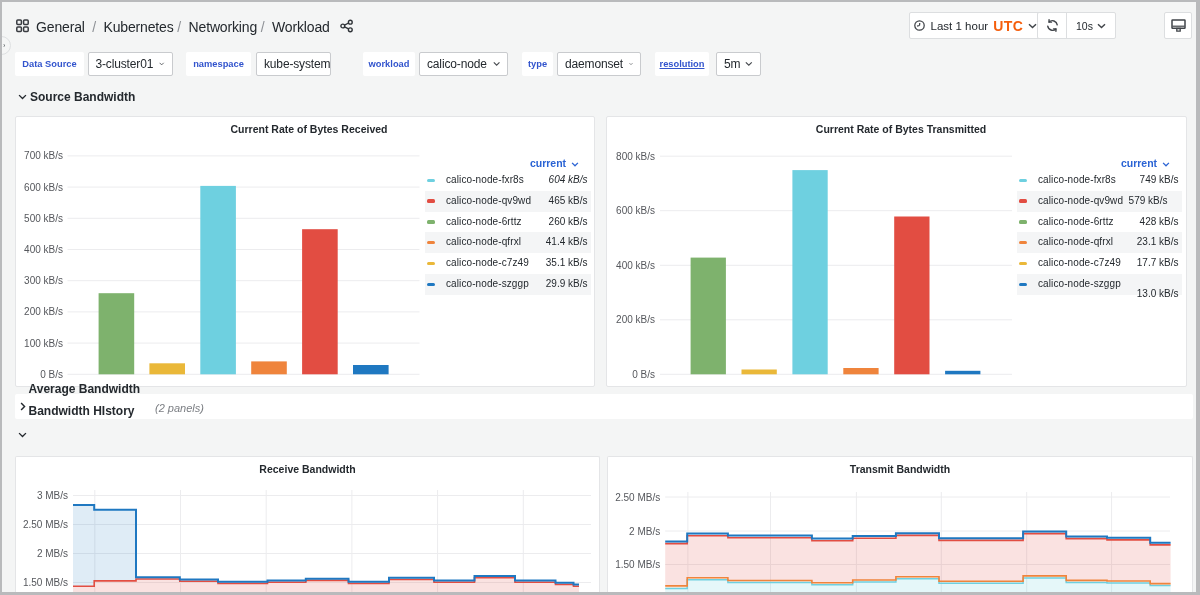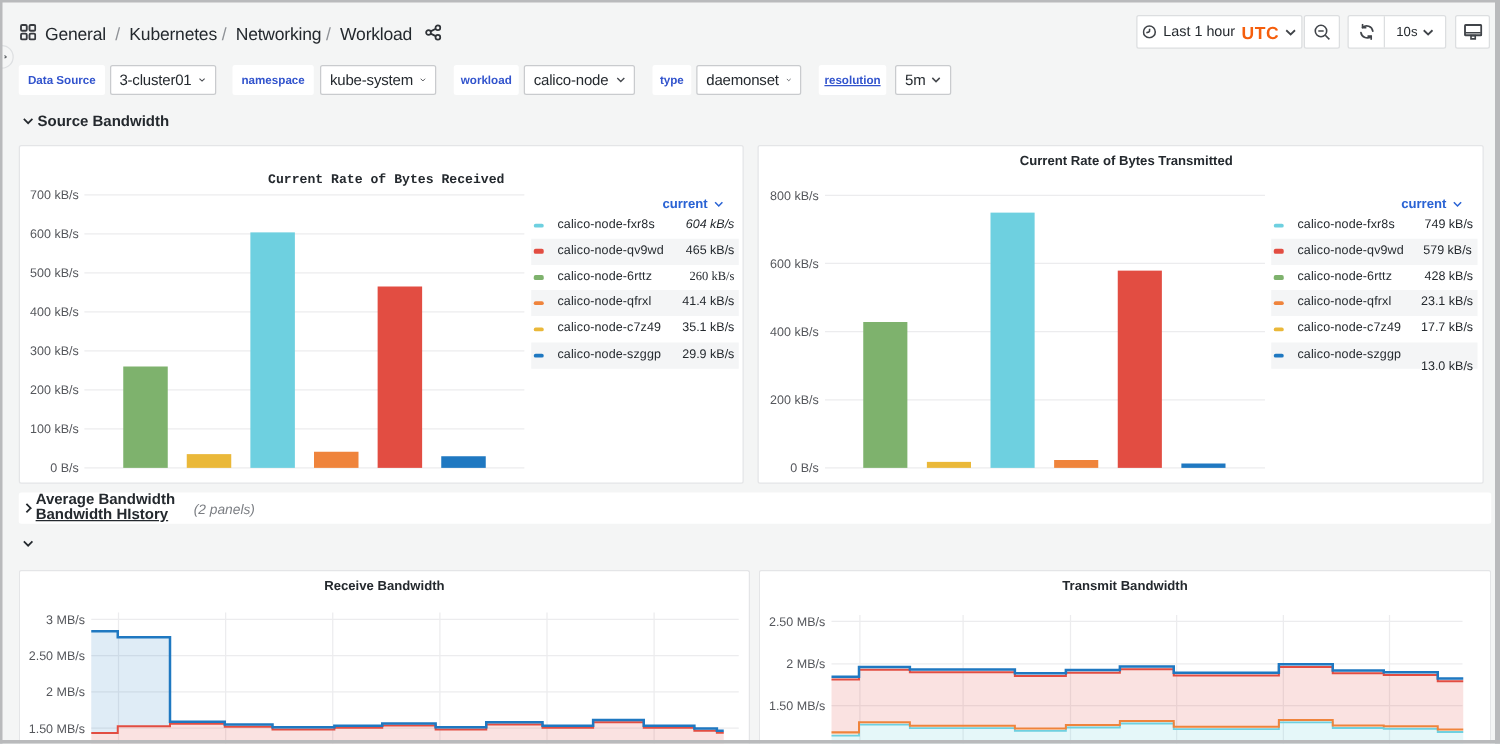--- a/index.html
+++ b/index.html
@@ -50,21 +50,21 @@
       <path d="M1 1.2 L4.5 4.6 L8 1.2"></path>
     </svg>
 </div>
 <div class="tbtn" style="left:1043px;top:12px;width:29px;height:27px;">
   <svg width="14" height="14" viewBox="0 0 15 15" fill="none" stroke="#404449" stroke-width="1.35">
       <circle cx="6.2" cy="6.2" r="4.9"></circle>
       <path d="M9.9 9.9 L13.4 13.4"></path>
       <path d="M3.9 6.2h4.6"></path>
     </svg>
 </div>
-<div class="tbtn" style="left:1078px;top:12px;width:79px;height:27px;padding:0;">
+<div class="tbtn" style="left:1037px;top:12px;width:79px;height:27px;padding:0;">
   <div style="width:29px;height:100%;display:flex;align-items:center;justify-content:center;border-right:1px solid #dcdee0;">
   <svg width="13" height="13" viewBox="0 0 14 14" fill="none" stroke="#404449" stroke-width="1.5" stroke-linecap="round" stroke-linejoin="round">
         <path d="M12.1 6.3 A5.3 5.3 0 0 0 3.3 3.2"></path>
         <path d="M3.3 0.8 L3.3 3.4 L5.9 3.4"></path>
         <path d="M1.9 7.7 A5.3 5.3 0 0 0 10.7 10.8"></path>
         <path d="M10.7 13.2 L10.7 10.6 L8.1 10.6"></path>
       </svg>
   </div>
   <div style="flex:1;display:flex;align-items:center;justify-content:center;">
     <span style="font-size:10.5px;color:#24292e;">10s</span>
@@ -79,21 +79,21 @@
       <path d="M1.4 7.2 h12.2" stroke-width="1.2"></path>
       <path d="M5.8 9.5 h3.4 v2.6 h-3.4 z" fill="none" stroke-width="1.3"></path>
     </svg>
 </div>
 
 <div class="vlabel" style="left:15px;top:52px;width:69px;height:24px;">Data Source</div>
 <div class="vvalue" style="left:87.5px;top:52px;width:85px;height:24px;">3-cluster01 <svg style="margin-left:6px;" width="9" height="6" viewBox="0 0 9 6" fill="none" stroke="#474a4f" stroke-width="1.4">
       <path d="M1 1 L4.5 4.5 L8 1"></path>
     </svg></div>
 <div class="vlabel" style="left:186px;top:52px;width:65px;height:24px;">namespace</div>
-<div class="vvalue" style="left:256px;top:52px;width:93px;height:24px;">kube-system <svg style="margin-left:6px;" width="9" height="6" viewBox="0 0 9 6" fill="none" stroke="#474a4f" stroke-width="1.4">
+<div class="vvalue" style="left:256px;top:52px;width:75px;height:24px;">kube-system <svg style="margin-left:6px;" width="9" height="6" viewBox="0 0 9 6" fill="none" stroke="#474a4f" stroke-width="1.4">
       <path d="M1 1 L4.5 4.5 L8 1"></path>
     </svg></div>
 <div class="vlabel" style="left:363px;top:52px;width:52px;height:24px;">workload</div>
 <div class="vvalue" style="left:419px;top:52px;width:89px;height:24px;">calico-node <svg style="margin-left:6px;" width="9" height="6" viewBox="0 0 9 6" fill="none" stroke="#474a4f" stroke-width="1.4">
       <path d="M1 1 L4.5 4.5 L8 1"></path>
     </svg></div>
 <div class="vlabel" style="left:522px;top:52px;width:31px;height:24px;">type</div>
 <div class="vvalue" style="left:557px;top:52px;width:84px;height:24px;">daemonset <svg style="margin-left:6px;" width="9" height="6" viewBox="0 0 9 6" fill="none" stroke="#474a4f" stroke-width="1.4">
       <path d="M1 1 L4.5 4.5 L8 1"></path>
     </svg></div>
@@ -101,21 +101,21 @@
 <div class="vvalue" style="left:716px;top:52px;width:45px;height:24px;">5m <svg style="margin-left:5px;" width="9" height="6" viewBox="0 0 9 6" fill="none" stroke="#474a4f" stroke-width="1.4">
       <path d="M1 1 L4.5 4.5 L8 1"></path>
     </svg></div>
 
 <svg class="abs" style="left:17.5px;top:93.5px;" width="9" height="6" viewBox="0 0 10 7" fill="none" stroke="#24292e" stroke-width="1.6">
     <path d="M1 1.3 L5 5.3 L9 1.3"></path>
   </svg>
 <div class="sechead" style="left:30px;top:89.5px;">Source Bandwidth</div>
 
 <div class="panel" style="left:15px;top:115.5px;width:580px;height:271.3px;"></div>
-<div class="ptitle" style="left:309px;top:138px;font-family:Liberation Mono, monospace;">Current Rate of Bytes Received</div>
+<div class="ptitle" style="left:309px;top:123px;">Current Rate of Bytes Received</div>
 <svg class="abs" style="left:15px;top:115.5px;" width="580" height="271" viewBox="0 0 580 271">
   <g stroke="#ececee" stroke-width="1">
     <line x1="52.5" y1="258.3" x2="404.5" y2="258.3"></line>
     <line x1="52.5" y1="227.1" x2="404.5" y2="227.1"></line>
     <line x1="52.5" y1="195.9" x2="404.5" y2="195.9"></line>
     <line x1="52.5" y1="164.7" x2="404.5" y2="164.7"></line>
     <line x1="52.5" y1="133.5" x2="404.5" y2="133.5"></line>
     <line x1="52.5" y1="102.3" x2="404.5" y2="102.3"></line>
     <line x1="52.5" y1="71.1" x2="404.5" y2="71.1"></line>
     <line x1="52.5" y1="39.9" x2="404.5" y2="39.9"></line>
@@ -149,21 +149,21 @@
   <div class="leg-row" style="top:101.2px;height:20.8px;background:#fff;"></div>
   <div class="leg-row" style="top:122px;height:20.8px;background:#f4f5f6;"></div>
   <div class="leg-chip" style="left:2px;top:26.5px;width:8.5px;height:3.5px;background:#6ED0E0;"></div>
   <div class="leg-name" style="left:21.5px;top:22px;">calico-node-fxr8s</div>
   <div class="leg-val" style="right:3px;top:22px;font-style:italic;">604 kB/s</div>
   <div class="leg-chip" style="left:2px;top:47.3px;width:8.5px;height:3.5px;background:#E24D42;"></div>
   <div class="leg-name" style="left:21.5px;top:42.8px;">calico-node-qv9wd</div>
   <div class="leg-val" style="right:3px;top:42.8px;">465 kB/s</div>
   <div class="leg-chip" style="left:2px;top:68.1px;width:8.5px;height:3.5px;background:#7EB26D;"></div>
   <div class="leg-name" style="left:21.5px;top:63.6px;">calico-node-6rttz</div>
-  <div class="leg-val" style="right:3px;top:63.6px;font-family:Liberation Serif, serif;">260 kB/s</div>
+  <div class="leg-val" style="right:3px;top:63.6px;">260 kB/s</div>
   <div class="leg-chip" style="left:2px;top:88.9px;width:8.5px;height:3.5px;background:#EF843C;"></div>
   <div class="leg-name" style="left:21.5px;top:84.4px;">calico-node-qfrxl</div>
   <div class="leg-val" style="right:3px;top:84.4px;">41.4 kB/s</div>
   <div class="leg-chip" style="left:2px;top:109.7px;width:8.5px;height:3.5px;background:#EAB839;"></div>
   <div class="leg-name" style="left:21.5px;top:105.2px;">calico-node-c7z49</div>
   <div class="leg-val" style="right:3px;top:105.2px;">35.1 kB/s</div>
   <div class="leg-chip" style="left:2px;top:130.5px;width:8.5px;height:3.5px;background:#1F78C1;"></div>
   <div class="leg-name" style="left:21.5px;top:126px;">calico-node-szggp</div>
   <div class="leg-val" style="right:3px;top:126px;">29.9 kB/s</div>
 </div>
@@ -201,46 +201,46 @@
   <div class="leg-row" style="top:38.8px;height:20.8px;background:#f4f5f6;"></div>
   <div class="leg-row" style="top:59.6px;height:20.8px;background:#fff;"></div>
   <div class="leg-row" style="top:80.4px;height:20.8px;background:#f4f5f6;"></div>
   <div class="leg-row" style="top:101.2px;height:20.8px;background:#fff;"></div>
   <div class="leg-row" style="top:122px;height:20.8px;background:#f4f5f6;"></div>
   <div class="leg-chip" style="left:2px;top:26.5px;width:8.5px;height:3.5px;background:#6ED0E0;"></div>
   <div class="leg-name" style="left:21.5px;top:22px;">calico-node-fxr8s</div>
   <div class="leg-val" style="right:3px;top:22px;">749 kB/s</div>
   <div class="leg-chip" style="left:2px;top:47.3px;width:8.5px;height:3.5px;background:#E24D42;"></div>
   <div class="leg-name" style="left:21.5px;top:42.8px;">calico-node-qv9wd</div>
-  <div class="leg-val" style="right:4px;top:42.8px;">579 kB/s</div>
+  <div class="leg-val" style="right:14px;top:42.8px;">579 kB/s</div>
   <div class="leg-chip" style="left:2px;top:68.1px;width:8.5px;height:3.5px;background:#7EB26D;"></div>
   <div class="leg-name" style="left:21.5px;top:63.6px;">calico-node-6rttz</div>
   <div class="leg-val" style="right:3px;top:63.6px;">428 kB/s</div>
   <div class="leg-chip" style="left:2px;top:88.9px;width:8.5px;height:3.5px;background:#EF843C;"></div>
   <div class="leg-name" style="left:21.5px;top:84.4px;">calico-node-qfrxl</div>
   <div class="leg-val" style="right:3px;top:84.4px;">23.1 kB/s</div>
   <div class="leg-chip" style="left:2px;top:109.7px;width:8.5px;height:3.5px;background:#EAB839;"></div>
   <div class="leg-name" style="left:21.5px;top:105.2px;">calico-node-c7z49</div>
   <div class="leg-val" style="right:3px;top:105.2px;">17.7 kB/s</div>
   <div class="leg-chip" style="left:2px;top:130.5px;width:8.5px;height:3.5px;background:#1F78C1;"></div>
   <div class="leg-name" style="left:21.5px;top:126px;">calico-node-szggp</div>
   <div class="leg-val" style="right:3px;top:136px;">13.0 kB/s</div>
 </div>
 
 <div class="abs" style="left:14.5px;top:393.5px;width:1178px;height:25.2px;background:#fff;border-radius:2px;"></div>
 <svg class="abs" style="left:19.5px;top:401.5px;" width="6" height="9" viewBox="0 0 7 10" fill="none" stroke="#24292e" stroke-width="1.7">
     <path d="M1.3 1 L5.3 5 L1.3 9"></path>
   </svg>
-<div class="sechead" style="left:28.5px;top:392px;text-align:right;">Average Bandwidth</div>
+<div class="sechead" style="left:28.5px;top:382px;text-align:right;">Average Bandwidth</div>
 <div class="abs" style="left:155px;top:401.5px;font-size:11px;font-style:italic;color:#7b7e83;">(2 panels)</div>
 
 <svg class="abs" style="left:17.5px;top:431.5px;" width="9" height="6" viewBox="0 0 10 7" fill="none" stroke="#24292e" stroke-width="1.6">
     <path d="M1 1.3 L5 5.3 L9 1.3"></path>
   </svg>
-<div class="sechead" style="left:28.5px;top:404px;text-decoration:underline;">Bandwidth HIstory</div>
+<div class="sechead" style="left:28.5px;top:404px;">Bandwidth HIstory</div>
 
 <div class="panel" style="left:14.5px;top:456px;width:585.8px;height:139px;border-bottom:none;border-radius:2px 2px 0 0;"></div>
 <div class="ptitle" style="left:307.5px;top:462.5px;">Receive Bandwidth</div>
 <svg class="abs" style="left:14.5px;top:453.5px;" width="585" height="141" viewBox="0 0 585 141">
 
   <g stroke="#ececee" stroke-width="1">
     <line x1="58" y1="41.5" x2="576" y2="41.5"></line>
     <line x1="58" y1="70.5" x2="576" y2="70.5"></line>
     <line x1="58" y1="99.5" x2="576" y2="99.5"></line>
     <line x1="58" y1="128.5" x2="576" y2="128.5"></line>

